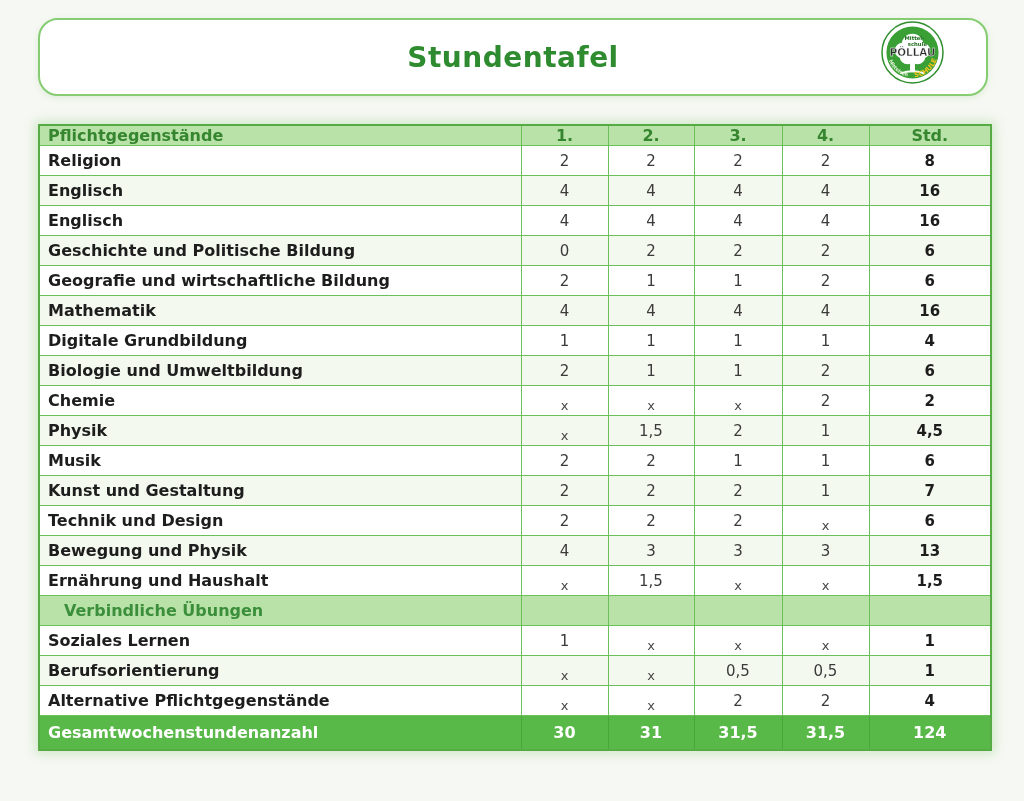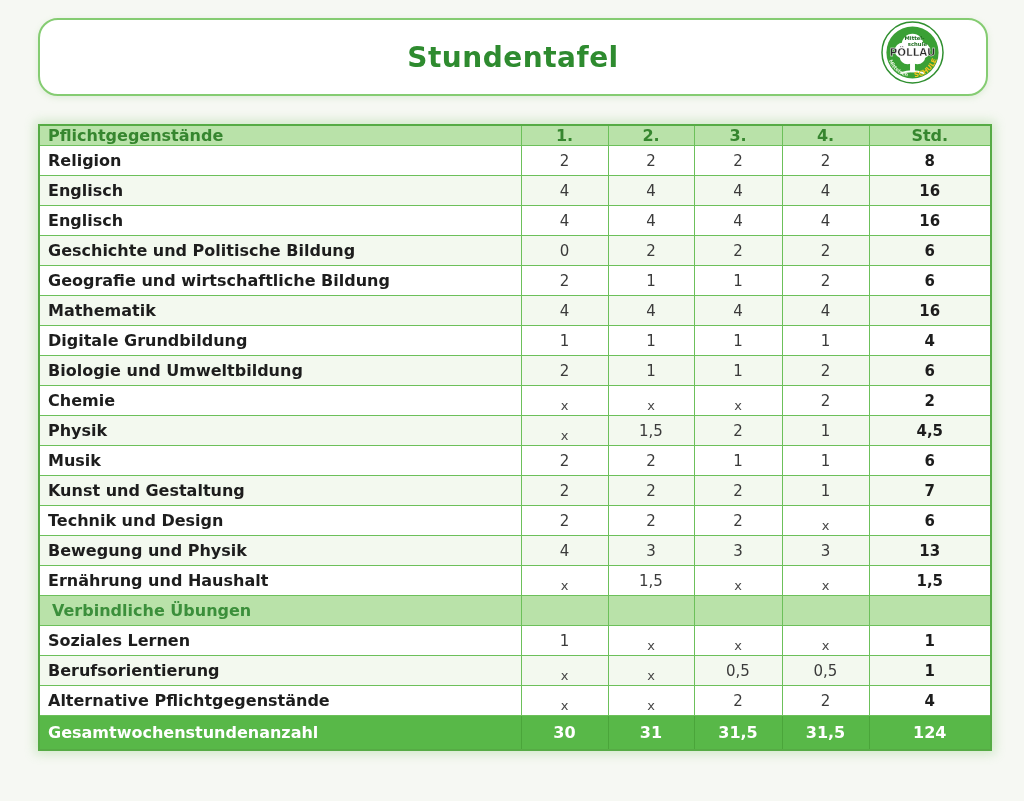--- a/index.html
+++ b/index.html
@@ -68,21 +68,21 @@
   .timetable tbody td.subject {
     text-align:left; padding-left:8px;
     font-weight:bold; color:#1d1d1d; font-size:16px;margin-left:21px;
   }
   .timetable tbody td.std { font-weight:bold; color:#1d1d1d; }
   .timetable tbody tr.alt td { background:#f3f9ef; }
   .timetable tbody tr.section-row td {
     background:#b9e2a9;
     color:#3b8f3b;
     font-weight:bold; font-size:16px;
-    text-align:left; padding-left:12px;
+    text-align:left; padding-left:24px;
   }
   .xval { font-size:13px; color:#474747; position:relative; top:4px; font-weight:normal; }
   .timetable tfoot td {
     background:#58b848;
     color:#ffffff;
     font-weight:bold;
     font-size:16px;
     height:34px;
     text-align:center;
     border-color:#4aa53a;

